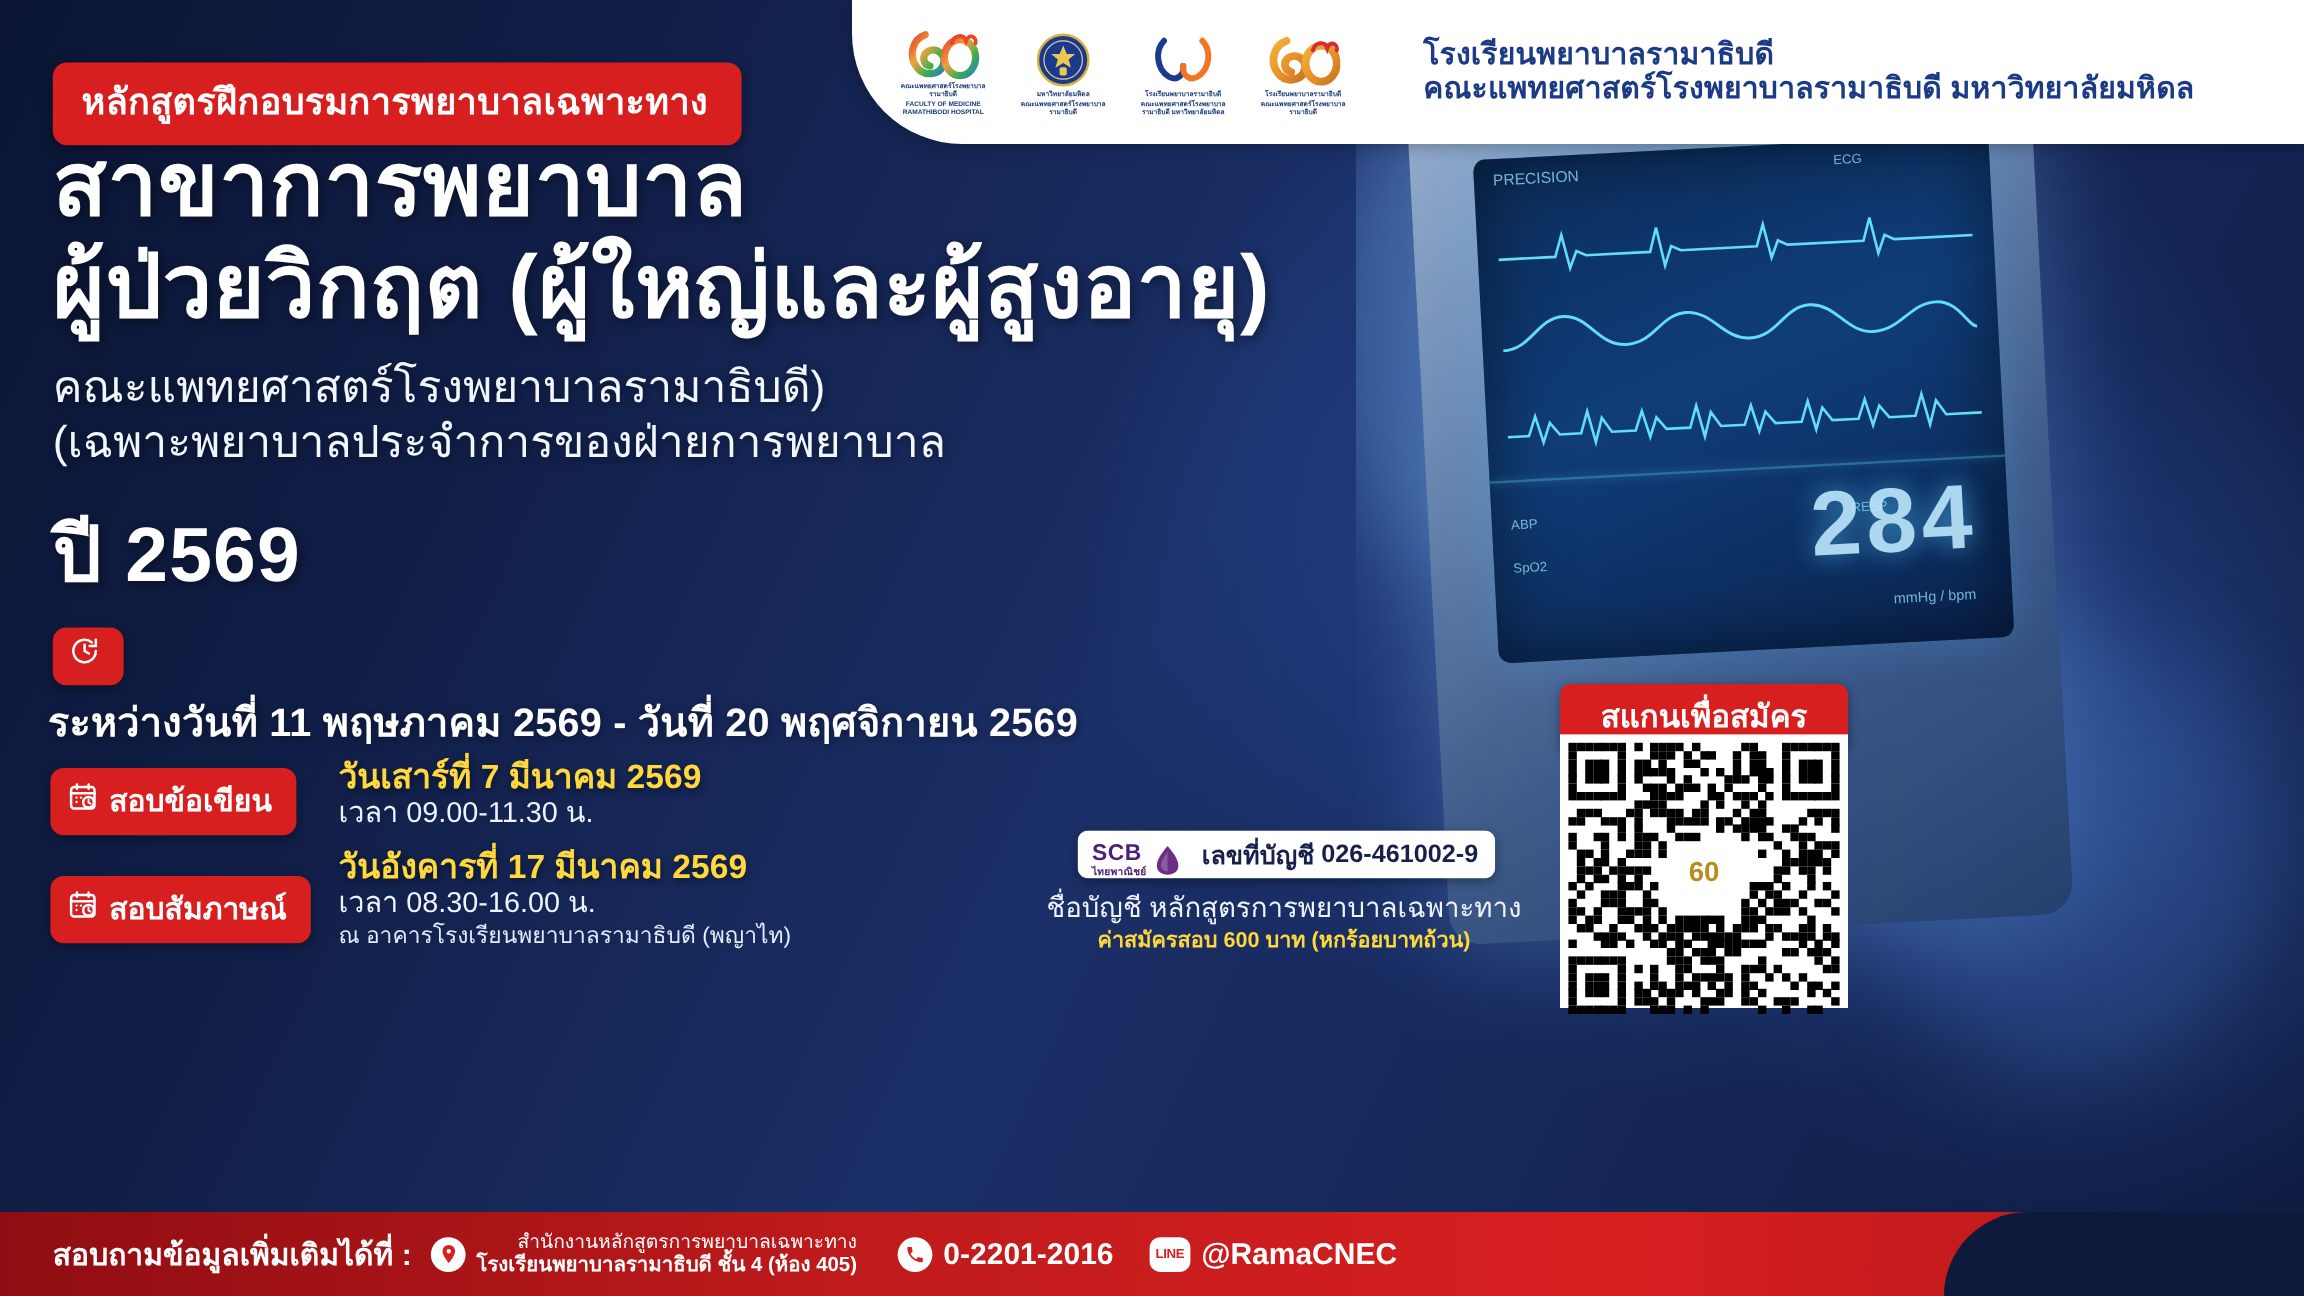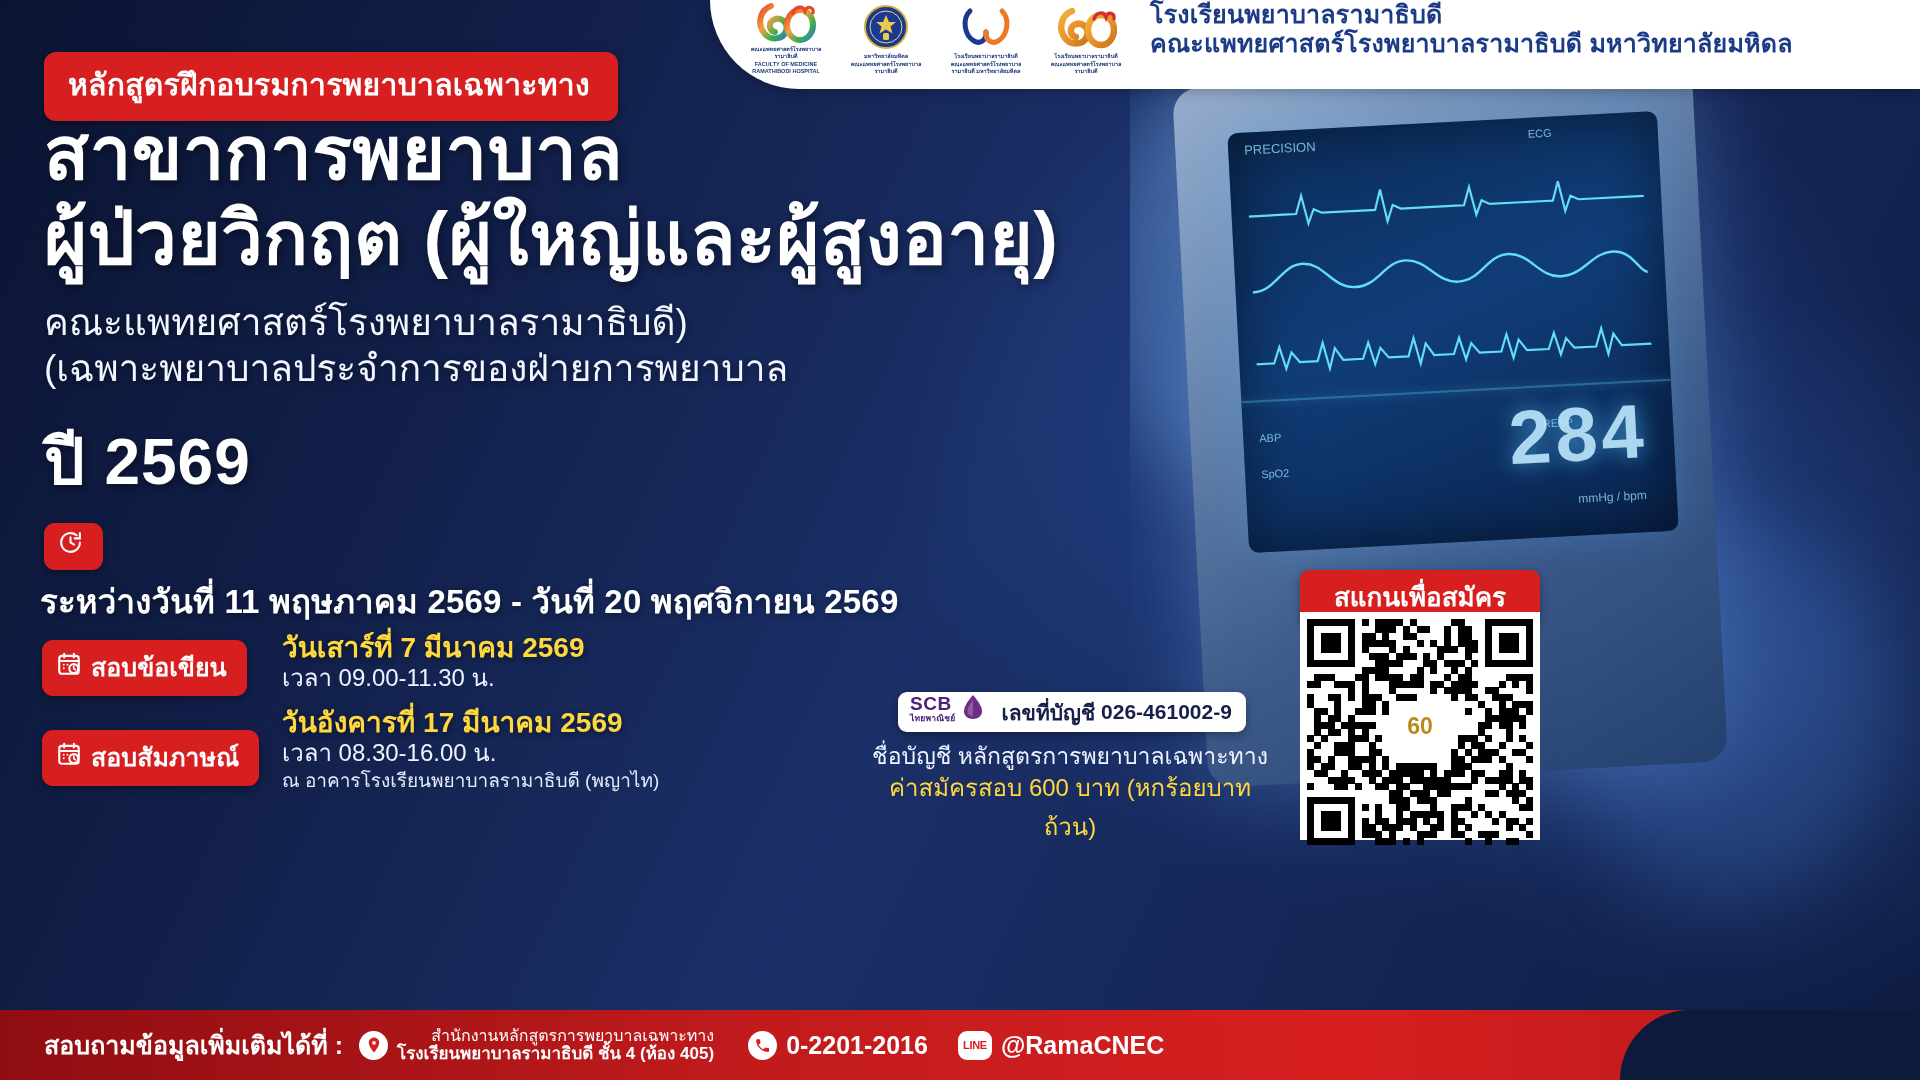--- a/index.html
+++ b/index.html
@@ -41,25 +41,26 @@
   .bignum {
     position:absolute; right:26px; bottom:58px; color:#bfe9ff;
     font-size:76px; font-weight:700; letter-spacing:4px; opacity:.9;
     text-shadow:0 0 22px rgba(90,200,255,.7);
   }
   .tinytxt { position:absolute; color:#8fd9f2; font-size:11px; opacity:.8; }
   .glowblob { position:absolute; border-radius:50%; filter:blur(38px); }
 
   
   .header-band {
-    position:absolute; right:0; top:0; width:1210px; height:89px;
+    position:absolute; right:0; top:0; width:1210px; height:120px;
     background:#ffffff;
     border-bottom-left-radius:92px;
-    display:flex; align-items:flex-start; padding-left:14px;
+    display:flex; align-items:center; padding-left:14px;
     box-shadow:0 2px 14px rgba(0,0,0,.25);
+    gap:36px;
   }
   .logos { display:flex; align-items:flex-end; gap:16px; margin-left:20px; }
   .logo { width:84px; height:74px; position:relative; display:flex; flex-direction:column; align-items:center; justify-content:flex-end; }
   .logo .mark { height:48px; display:flex; align-items:center; justify-content:center; }
   .logo .cap { font-size:5.5px; line-height:6.4px; text-align:center; color:#1b3a7a; font-weight:700; margin-top:2px; }
   .org-text { margin-left:22px; color:#1c3b86; line-height:1.16; }
   .org-text .l1 { font-size:25px; font-weight:700; letter-spacing:.2px; }
   .org-text .l2 { font-size:25px; font-weight:700; letter-spacing:.2px; }
 
   
@@ -116,34 +117,34 @@
 
   
   .bank-pill { position:absolute; left:972px; top:632px; }
   .scb-row {
     position:absolute; left:898px; top:692px;
     display:flex; align-items:stretch; height:40px;
     border-radius:9px; overflow:hidden;
     box-shadow:0 3px 9px rgba(0,0,0,.35);
   }
   .scb-logo {
-    background:#fff; display:flex; align-items:flex-start; gap:7px; padding:2px 11px 2px 12px;
+    background:#fff; display:flex; align-items:flex-end; gap:7px; padding:2px 11px 2px 12px;
   }
   .scb-logo .txtbox { line-height:1; }
   .scb-logo .s1 { font-size:19px; font-weight:700; color:#4b2076; letter-spacing:.5px; }
   .scb-logo .s2 { font-size:8.5px; font-weight:700; color:#4b2076; letter-spacing:.2px; margin-top:1px; }
   .scb-logo .leaf { width:22px; height:26px; }
   .acct-box {
     background:#fff; color:#16204a; display:flex; align-items:center;
     padding:0 14px 0 6px; font-size:21px; font-weight:700; white-space:nowrap;
   }
   .acct-name { position:absolute; left:870px; top:738px; width:400px; text-align:center;
                color:#eef3ff; font-size:23px; font-weight:400; }
   .acct-fee  { position:absolute; left:870px; top:768px; width:400px; text-align:center;
-               color:#ffd83d; font-size:24px; font-weight:400; }
+               color:#ffd83d; font-size:18px; font-weight:700; }
 
   
   .qr-title {
     position:absolute; left:1300px; top:570px; width:240px;
     background:#d81f20; color:#fff; border-radius:9px;
     text-align:center; font-size:26px; font-weight:700; padding:6px 0 9px;
     box-shadow:0 3px 9px rgba(0,0,0,.35);
   }
   .qr-box {
     position:absolute; left:1300px; top:612px; width:240px; height:228px;

